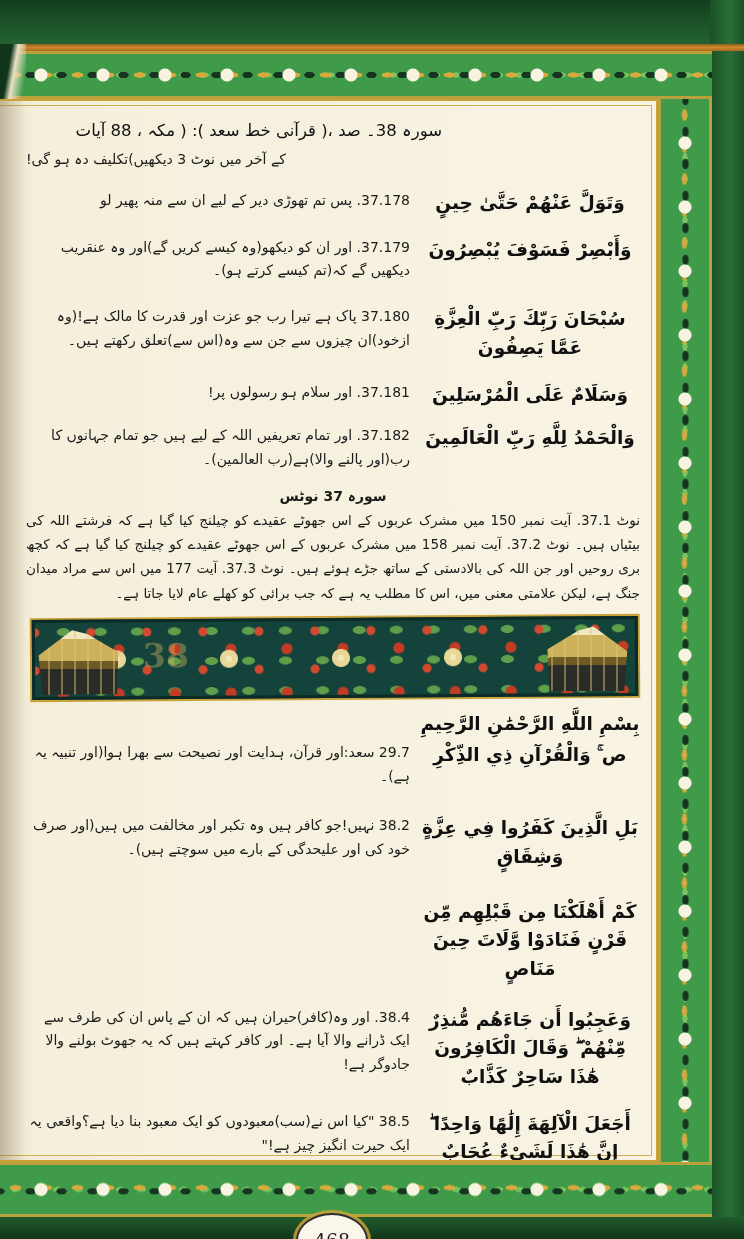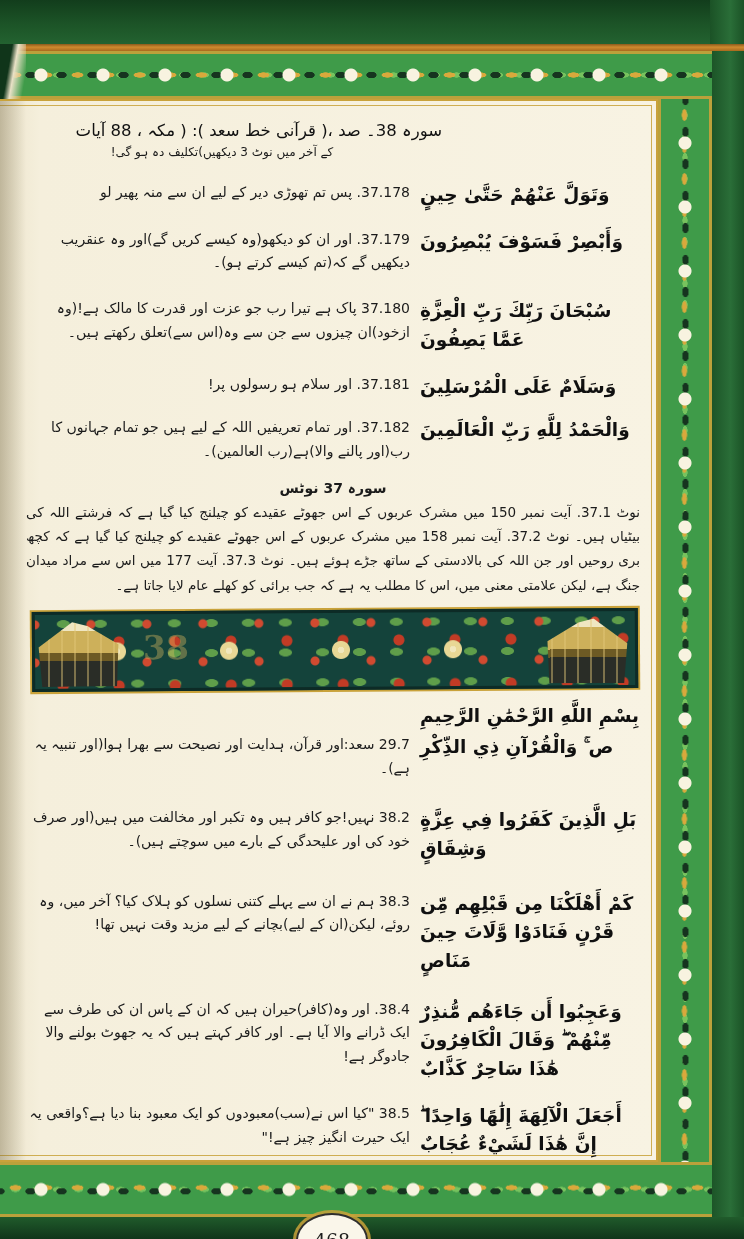--- a/index.html
+++ b/index.html
@@ -48,23 +48,23 @@
   .page{position:absolute;left:0;top:99px;width:658px;height:1063px;
     background:linear-gradient(90deg,#ece4cb 0,#f5efdc 40px,#f8f3e3 100%);
     border-top:2px solid #c9a23a;border-bottom:2px solid #c9a23a;border-right:2px solid #c9a23a;
     box-sizing:border-box;}
   .page::before{content:'';position:absolute;inset:4px 4px 4px 0;border:1px solid #cfae52;border-left:none;pointer-events:none;}
   .page::after{content:'';position:absolute;left:0;top:0;bottom:0;width:26px;
     background:linear-gradient(90deg,rgba(88,76,44,.30),rgba(88,76,44,0));pointer-events:none;}
   .content{position:absolute;inset:0;padding:10px 16px 0 26px;direction:rtl;overflow:hidden;color:#1b1b1b;}
   
   .hdr1{font-weight:normal;font-size:16.5px;text-align:right;padding-right:198px;margin-top:10px;color:#111;}
-  .hdr2{font-size:12px;text-align:center;padding-right:222px;margin-top:5px;}
+  .hdr2{font-size:14px;text-align:left;padding-right:222px;margin-top:11px;}
   .vrow{display:flex;direction:rtl;align-items:flex-start;margin-top:15px;}
-  .ar{width:220px;font-size:18.5px;line-height:1.55;font-weight:600;text-align:left;color:#101010;flex-shrink:0;}
+  .ar{width:220px;font-size:18.5px;line-height:1.55;font-weight:600;text-align:center;color:#101010;flex-shrink:0;}
   .ur{flex:1;font-size:14px;line-height:1.7;text-align:right;padding-right:10px;}
   .m18{margin-top:18px;} .m22{margin-top:22px;} .m26{margin-top:26px;}
   .notes-h{text-align:center;font-size:14px;font-weight:600;margin-top:16px;}
   .notes-p{font-size:13.5px;line-height:1.8;text-align:justify;margin-top:4px;}
   
   .band{position:relative;margin:13px 2px 0 6px;height:80px;border:3px solid #0d2b26;
     box-shadow:0 0 0 2px #c9a23a;box-sizing:border-box;transform:rotate(-0.4deg);
     background-color:#14433b;
     background-image:
       radial-gradient(circle, #f1e7bd 0 3px, #e8d795 3px 8.5px, rgba(0,0,0,0) 9.5px),
@@ -146,21 +146,20 @@
     <div class="vrow" style="margin-top:2px;">
       <div class="ar">ص ۚ وَالْقُرْآنِ ذِي الذِّكْرِ</div>
       <div class="ur">29.7 سعد:اور قرآن، ہدایت اور نصیحت سے بھرا ہوا(اور تنبیہ یہ ہے)۔</div>
     </div>
     <div class="vrow m26">
       <div class="ar">بَلِ الَّذِينَ كَفَرُوا فِي عِزَّةٍ وَشِقَاقٍ</div>
       <div class="ur">38.2 نہیں!جو کافر ہیں وہ تکبر اور مخالفت میں ہیں(اور صرف خود کی اور علیحدگی کے بارے میں سوچتے ہیں)۔</div>
     </div>
     <div class="vrow m26">
       <div class="ar">كَمْ أَهْلَكْنَا مِن قَبْلِهِم مِّن قَرْنٍ فَنَادَوْا وَّلَاتَ حِينَ مَنَاصٍ</div>
-      <div class="ur">38.3 ہم نے ان سے پہلے کتنی نسلوں کو ہلاک کیا؟ آخر میں، وہ روئے، لیکن(ان کے لیے)بچانے کے لیے مزید وقت نہیں تھا!</div>
     </div>
     <div class="vrow m22">
       <div class="ar">وَعَجِبُوا أَن جَاءَهُم مُّنذِرٌ مِّنْهُمْ ۖ وَقَالَ الْكَافِرُونَ هَٰذَا سَاحِرٌ كَذَّابٌ</div>
       <div class="ur">38.4. اور وہ(کافر)حیران ہیں کہ ان کے پاس ان کی طرف سے ایک ڈرانے والا آیا ہے۔ اور کافر کہتے ہیں کہ یہ جھوٹ بولنے والا جادوگر ہے!</div>
     </div>
     <div class="vrow m18">
       <div class="ar">أَجَعَلَ الْآلِهَةَ إِلَٰهًا وَاحِدًا ۖ إِنَّ هَٰذَا لَشَيْءٌ عُجَابٌ</div>
       <div class="ur">38.5 "کیا اس نے(سب)معبودوں کو ایک معبود بنا دیا ہے؟واقعی یہ ایک حیرت انگیز چیز ہے!"</div>
     </div>
 

